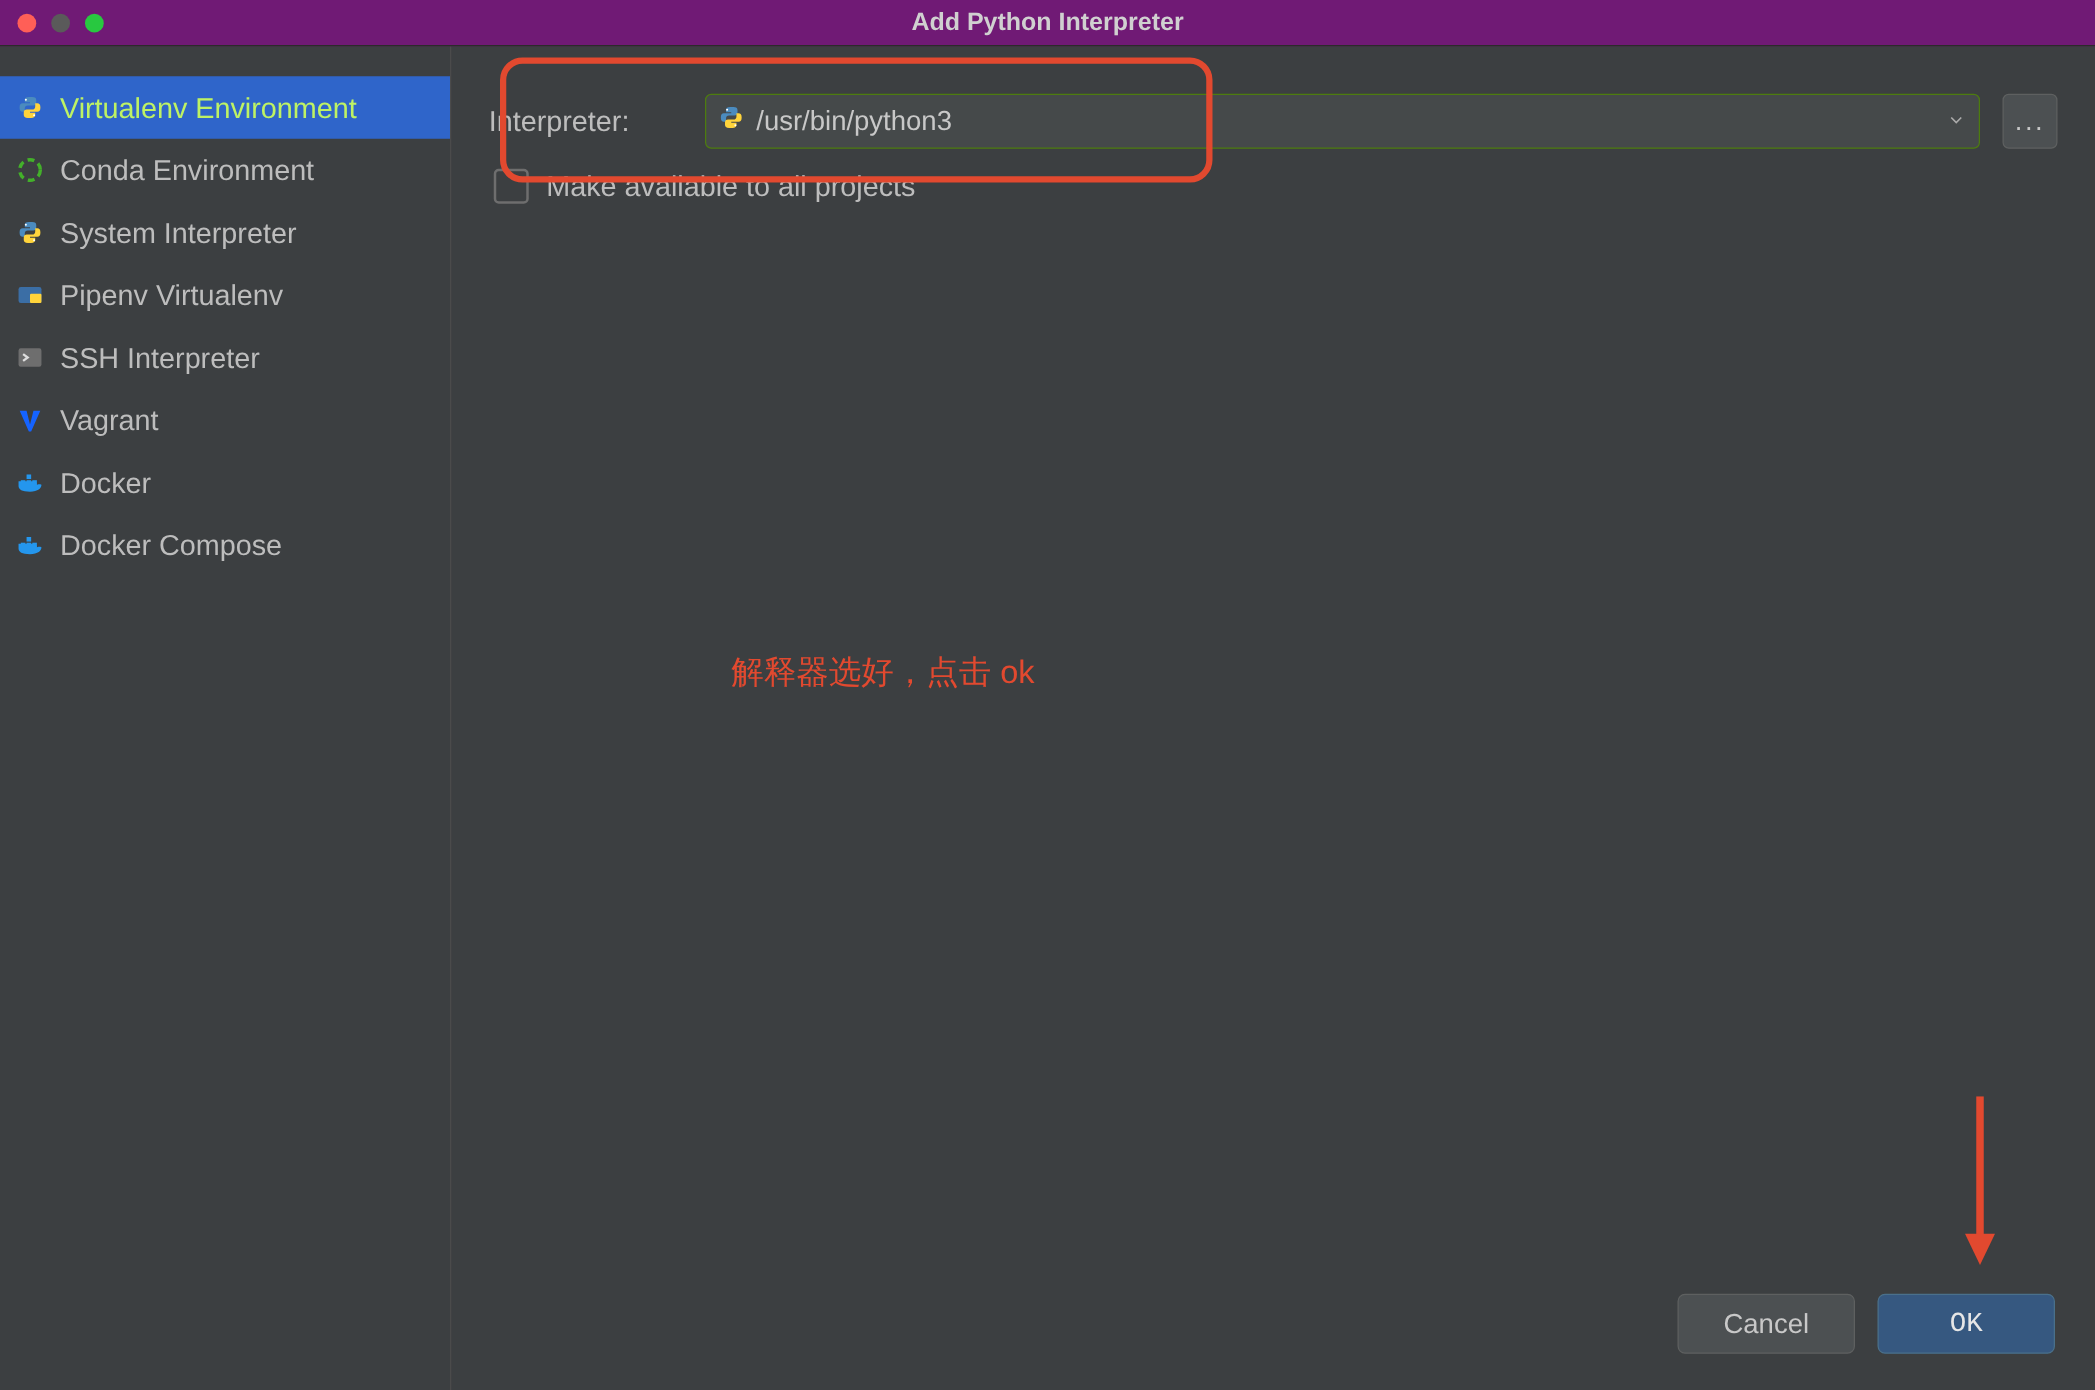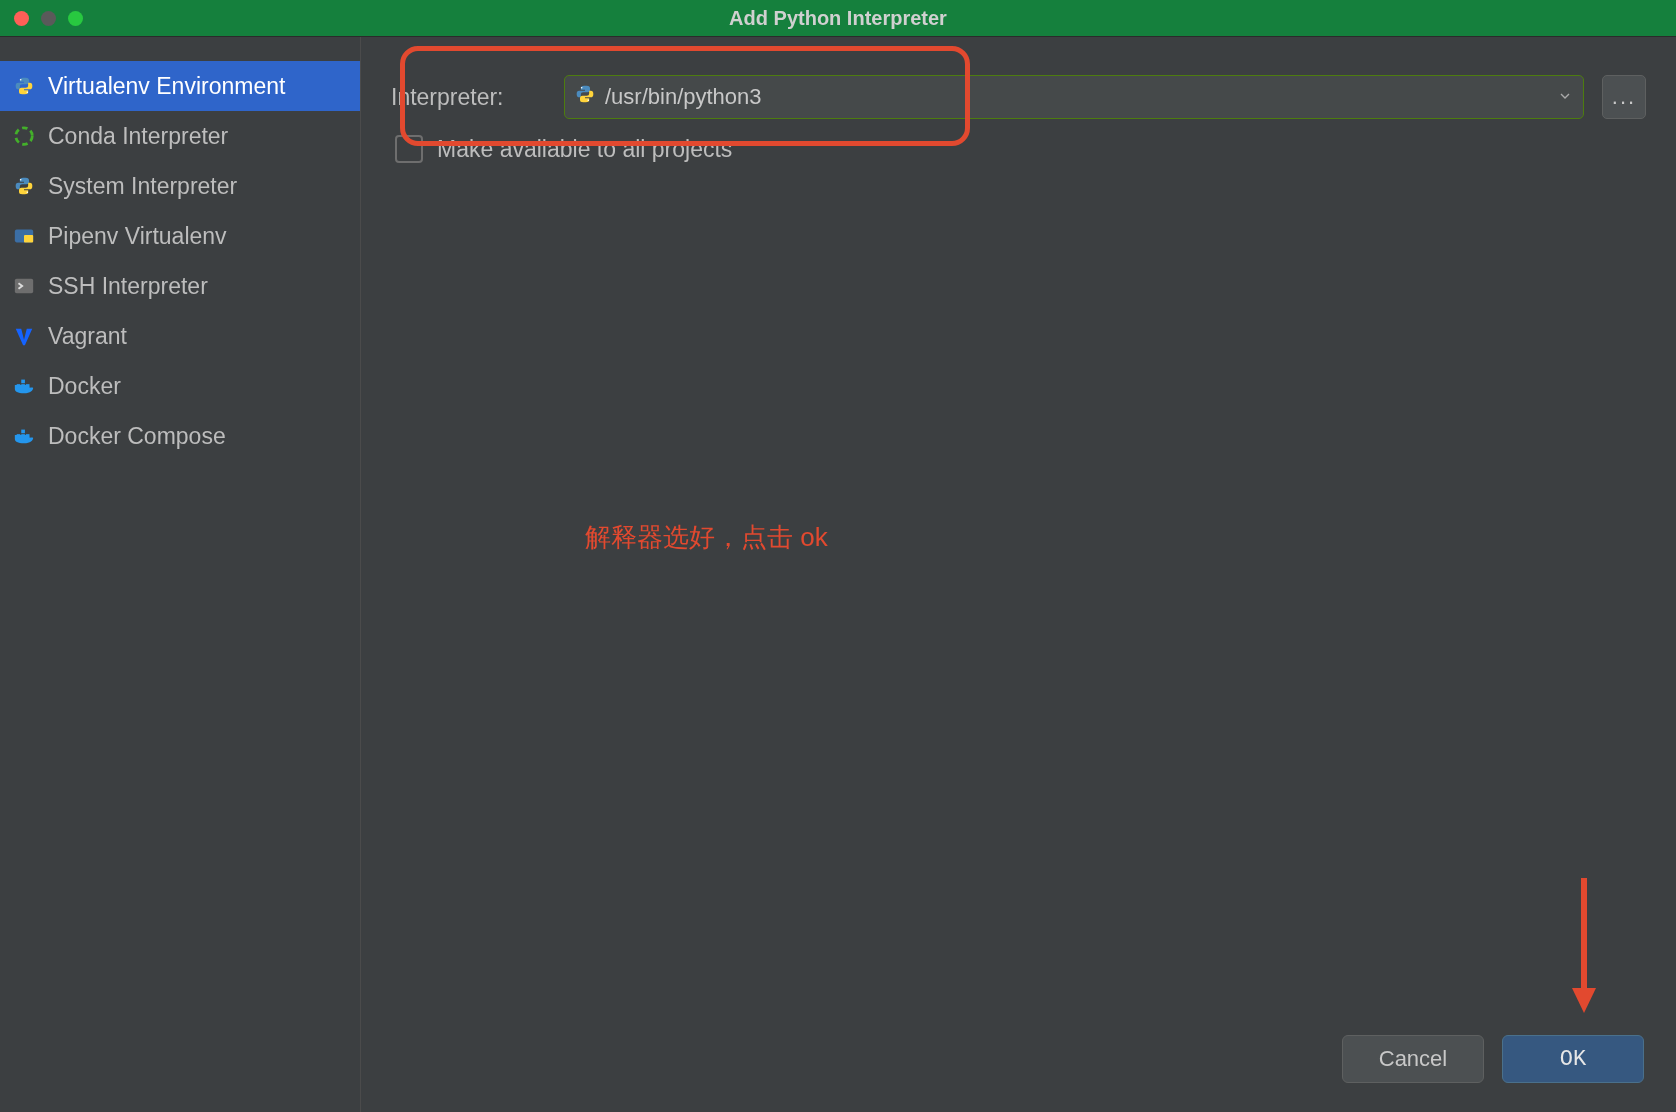--- a/index.html
+++ b/index.html
@@ -7,21 +7,21 @@
     padding: 0;
     width: 1676px;
     height: 1112px;
     background: #3c3f41;
     font-family: -apple-system, BlinkMacSystemFont, "Segoe UI", Arial, sans-serif;
     color: #bbbbbb;
     overflow: hidden;
   }
   .titlebar {
     height: 36px;
-    background: #15803d;
+    background: #701a75;
     display: flex;
     align-items: center;
     position: relative;
     border-bottom: 1px solid #2b2b2b;
   }
   .traffic-lights {
     display: flex;
     gap: 12px;
     padding-left: 14px;
   }
@@ -56,21 +56,21 @@
     align-items: center;
     height: 50px;
     padding-left: 12px;
     gap: 12px;
     font-size: 23px;
     color: #bdbdbd;
     cursor: pointer;
   }
   .side-item.selected {
     background: #2f65ca;
-    color: #ffffff;
+    color: #bef264;
   }
   .side-icon {
     width: 24px;
     height: 24px;
     display: flex;
     align-items: center;
     justify-content: center;
   }
   .main {
     flex: 1;
@@ -216,21 +216,21 @@
           </svg>
       </span>
       <span>Virtualenv Environment</span>
     </div>
     <div class="side-item">
       <span class="side-icon">
         <svg width="22" height="22" viewBox="0 0 24 24">
             <circle cx="12" cy="12" r="9" fill="none" stroke="#43b02a" stroke-width="3" stroke-dasharray="6 4"></circle>
           </svg>
       </span>
-      <span>Conda Interpreter</span>
+      <span>Conda Environment</span>
     </div>
     <div class="side-item">
       <span class="side-icon">
         <svg class="py-icon" viewBox="0 0 24 24">
             <path fill="#4b8bbe" d="M11 2c-3 0-4 1-4 3v2h5v1H5c-2 0-3 1-3 4s1 4 3 4h2v-3c0-2 1-3 3-3h5c2 0 3-1 3-3V5c0-2-1-3-4-3h-3z"></path>
             <circle cx="8" cy="4.5" r="1" fill="#fff"></circle>
             <path fill="#ffd43b" d="M13 22c3 0 4-1 4-3v-2h-5v-1h7c2 0 3-1 3-4s-1-4-3-4h-2v3c0 2-1 3-3 3H9c-2 0-3 1-3 3v2c0 2 1 3 4 3h3z"></path>
             <circle cx="16" cy="19.5" r="1" fill="#fff"></circle>
           </svg>
       </span>

